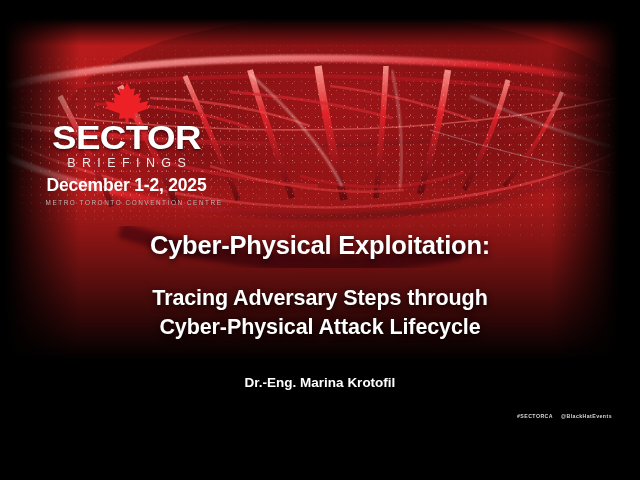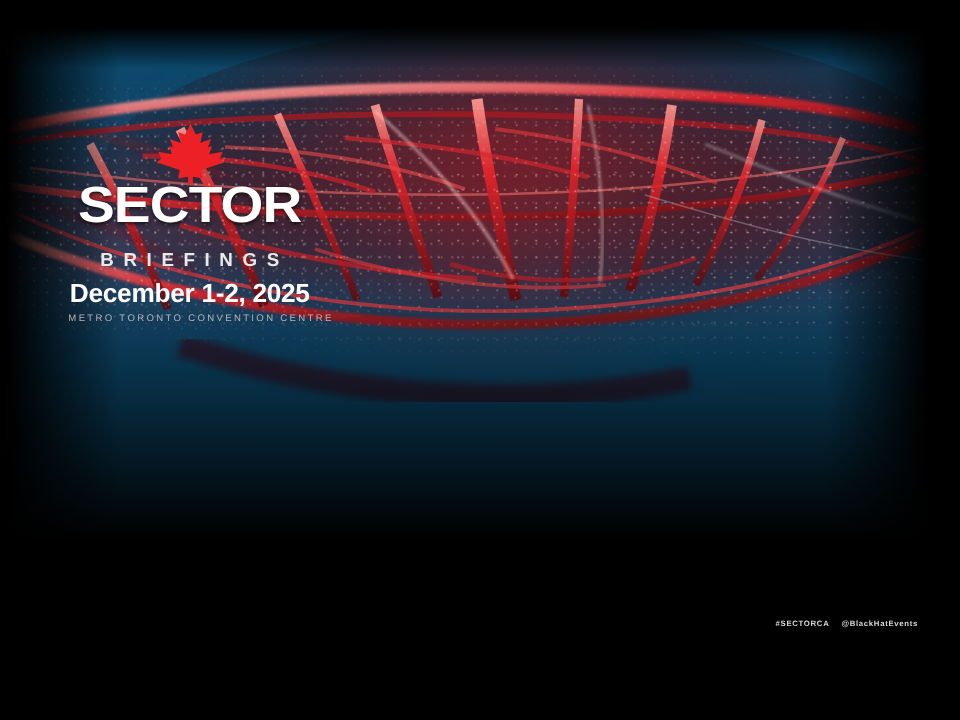--- a/index.html
+++ b/index.html
@@ -7,21 +7,21 @@
   html, body {
     width:640px; height:480px;
     background:#000;
     font-family:"Liberation Sans", sans-serif;
     overflow:hidden;
   }
 
   #slide {
     position:relative;
     width:620px; height:480px;
-    background:#0c4a6e;
+    background:#b91c1c;
     overflow:hidden;
   }
 
   
   #art {
     position:absolute; inset:0;
     overflow:hidden;
   }
   .glowA, .glowB, .glowC {
     position:absolute;
@@ -108,25 +108,25 @@
     line-height:32px;
     letter-spacing:-0.5px;
     transform:scaleX(1.08);
     margin-top:-2px;
     text-shadow:0 1px 3px rgba(0,0,0,.7);
   }
   .briefings {
     display:block;
     color:#e9e9e9;
     font-size:12.5px;
-    font-weight:bold;
+    font-weight:normal;
     letter-spacing:6.4px;
     line-height:17px;
     text-indent:6.4px;
-    margin-top:12px;
+    margin-top:2px;
   }
   .datetext {
     display:block;
     color:#ffffff;
     font-weight:bold;
     font-size:17.5px;
     line-height:21px;
     letter-spacing:-0.2px;
     margin-top:3px;
   }
@@ -291,20 +291,28 @@
                L24.6,35.9 L24.6,40.6 L21.4,40.6 L21.4,35.9 L14.9,37.0 L15.8,31.4
                L0.4,26.1 L3.6,23.7 L1.4,19.1 L10.6,20.9 L8.8,15.4 L11.4,16.1
                L9.2,10.7 L16.4,13.4 L14.9,6.2 L19.4,7.6 Z"></path>
     </svg>
     <span class="wordmark">SECTOR</span>
     <span class="briefings">BRIEFINGS</span>
     <span class="datetext">December 1-2, 2025</span>
     <span class="venue">METRO TORONTO CONVENTION CENTRE</span>
   </div>
 
-
+  <div id="headline">
+    <span id="talk-title">Cyber-Physical Exploitation:</span>
+    <div id="subtitle">
+      <span class="subtitle-line">Tracing Adversary Steps through</span>
+      <span class="subtitle-line">Cyber-Physical Attack Lifecycle</span>
+    </div>
+  </div>
+
+  <div id="speaker">Dr.-Eng. Marina Krotofil</div>
 
   <div id="hashtags">
     <span>#SECTORCA</span>
     <span>@BlackHatEvents</span>
   </div>
 
 </div>
 
 </body></html>

